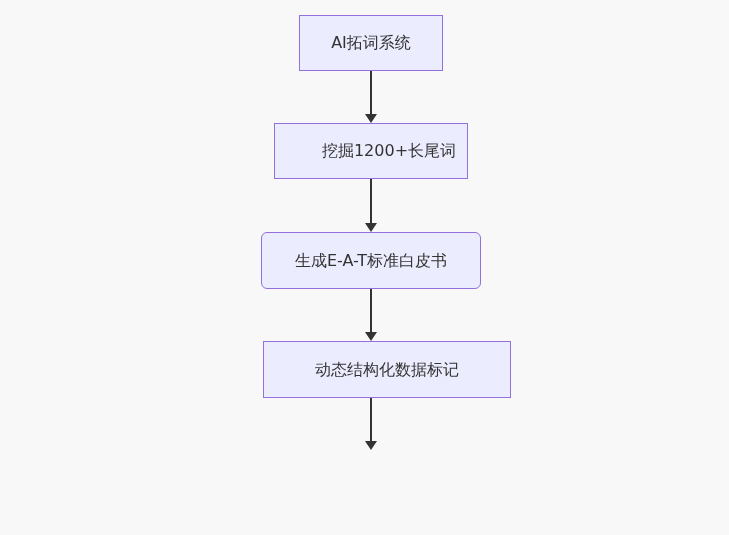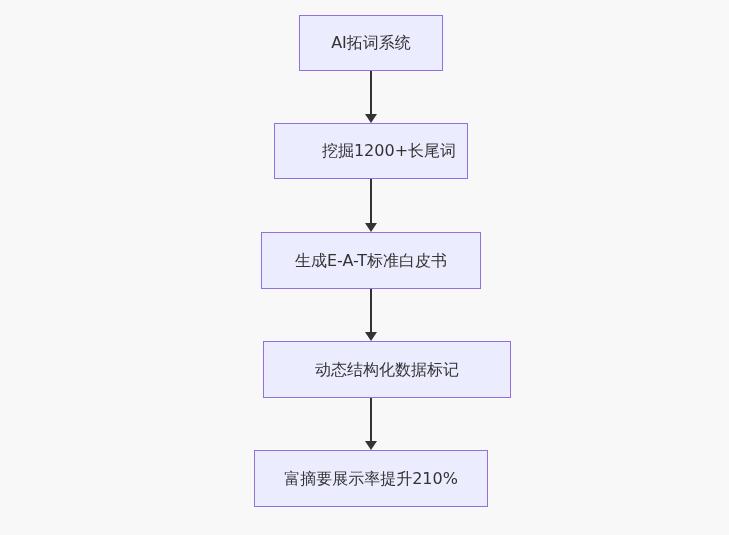--- a/index.html
+++ b/index.html
@@ -28,21 +28,21 @@
     display: flex;
     align-items: center;
     justify-content: center;
     text-align: left;
     color: #333333;
     font-size: 16px;
     line-height: 1.2;
   }
   .n1 { left: 299px; top: 15px;  width: 144px; height: 56px; }
   .n2 { left: 274px; top: 123px; width: 194px; height: 56px; padding-left: 36px; }
-  .n3 { left: 261px; top: 232px; width: 220px; height: 57px; }
+  .n3 { left: 261px; top: 232px; width: 220px; height: 57px; border-radius: 6px; }
   .n4 { left: 263px; top: 341px; width: 248px; height: 57px; }
   .n5 { left: 254px; top: 450px; width: 234px; height: 57px; }
   
   .arrow {
     position: absolute;
     left: 365px;          
     width: 12px;
   }
   .a1 { top: 71px;  height: 52px; }
   .a2 { top: 179px; height: 53px; }
@@ -101,17 +101,14 @@
 
   <div class="node n4">
     <span>动态结构化数据标记</span>
   </div>
 
   <div class="arrow a4">
     <div class="line"></div>
     <div class="head"></div>
   </div>
 
-  <div class="node n5">
-    <span>富摘要展示率提升210%</span>
-  </div>
 
 </div>
 
 </body></html>

